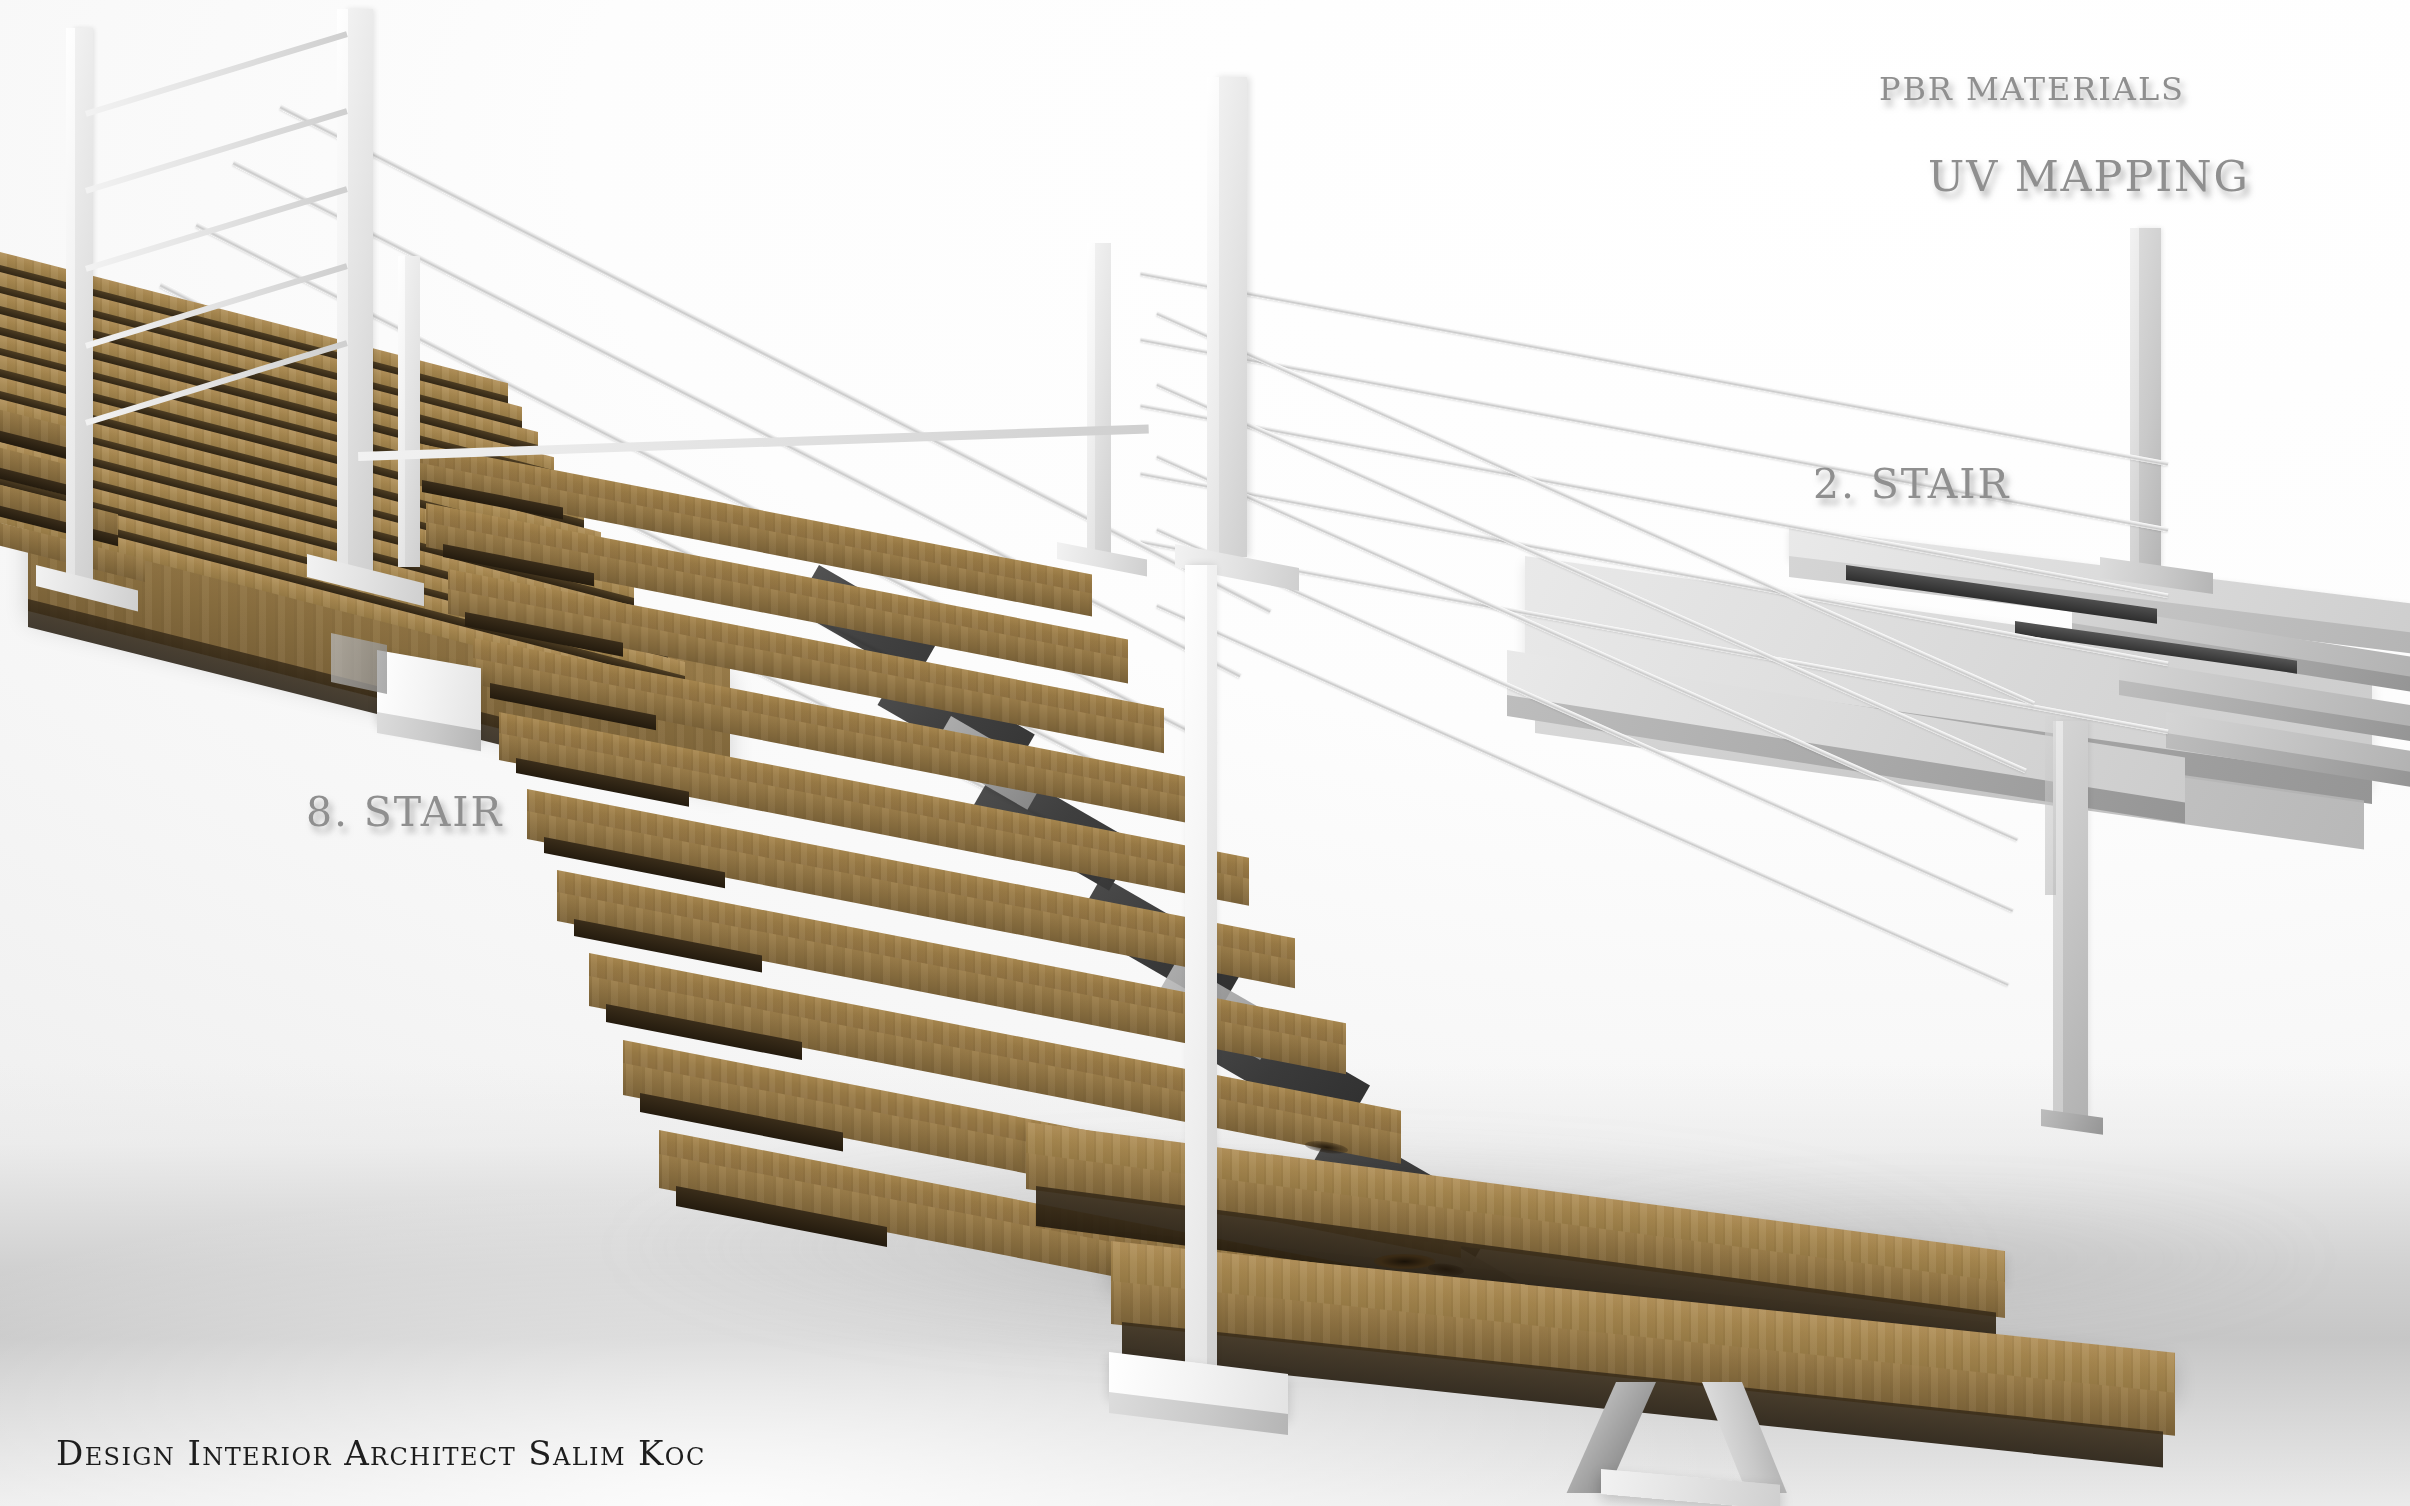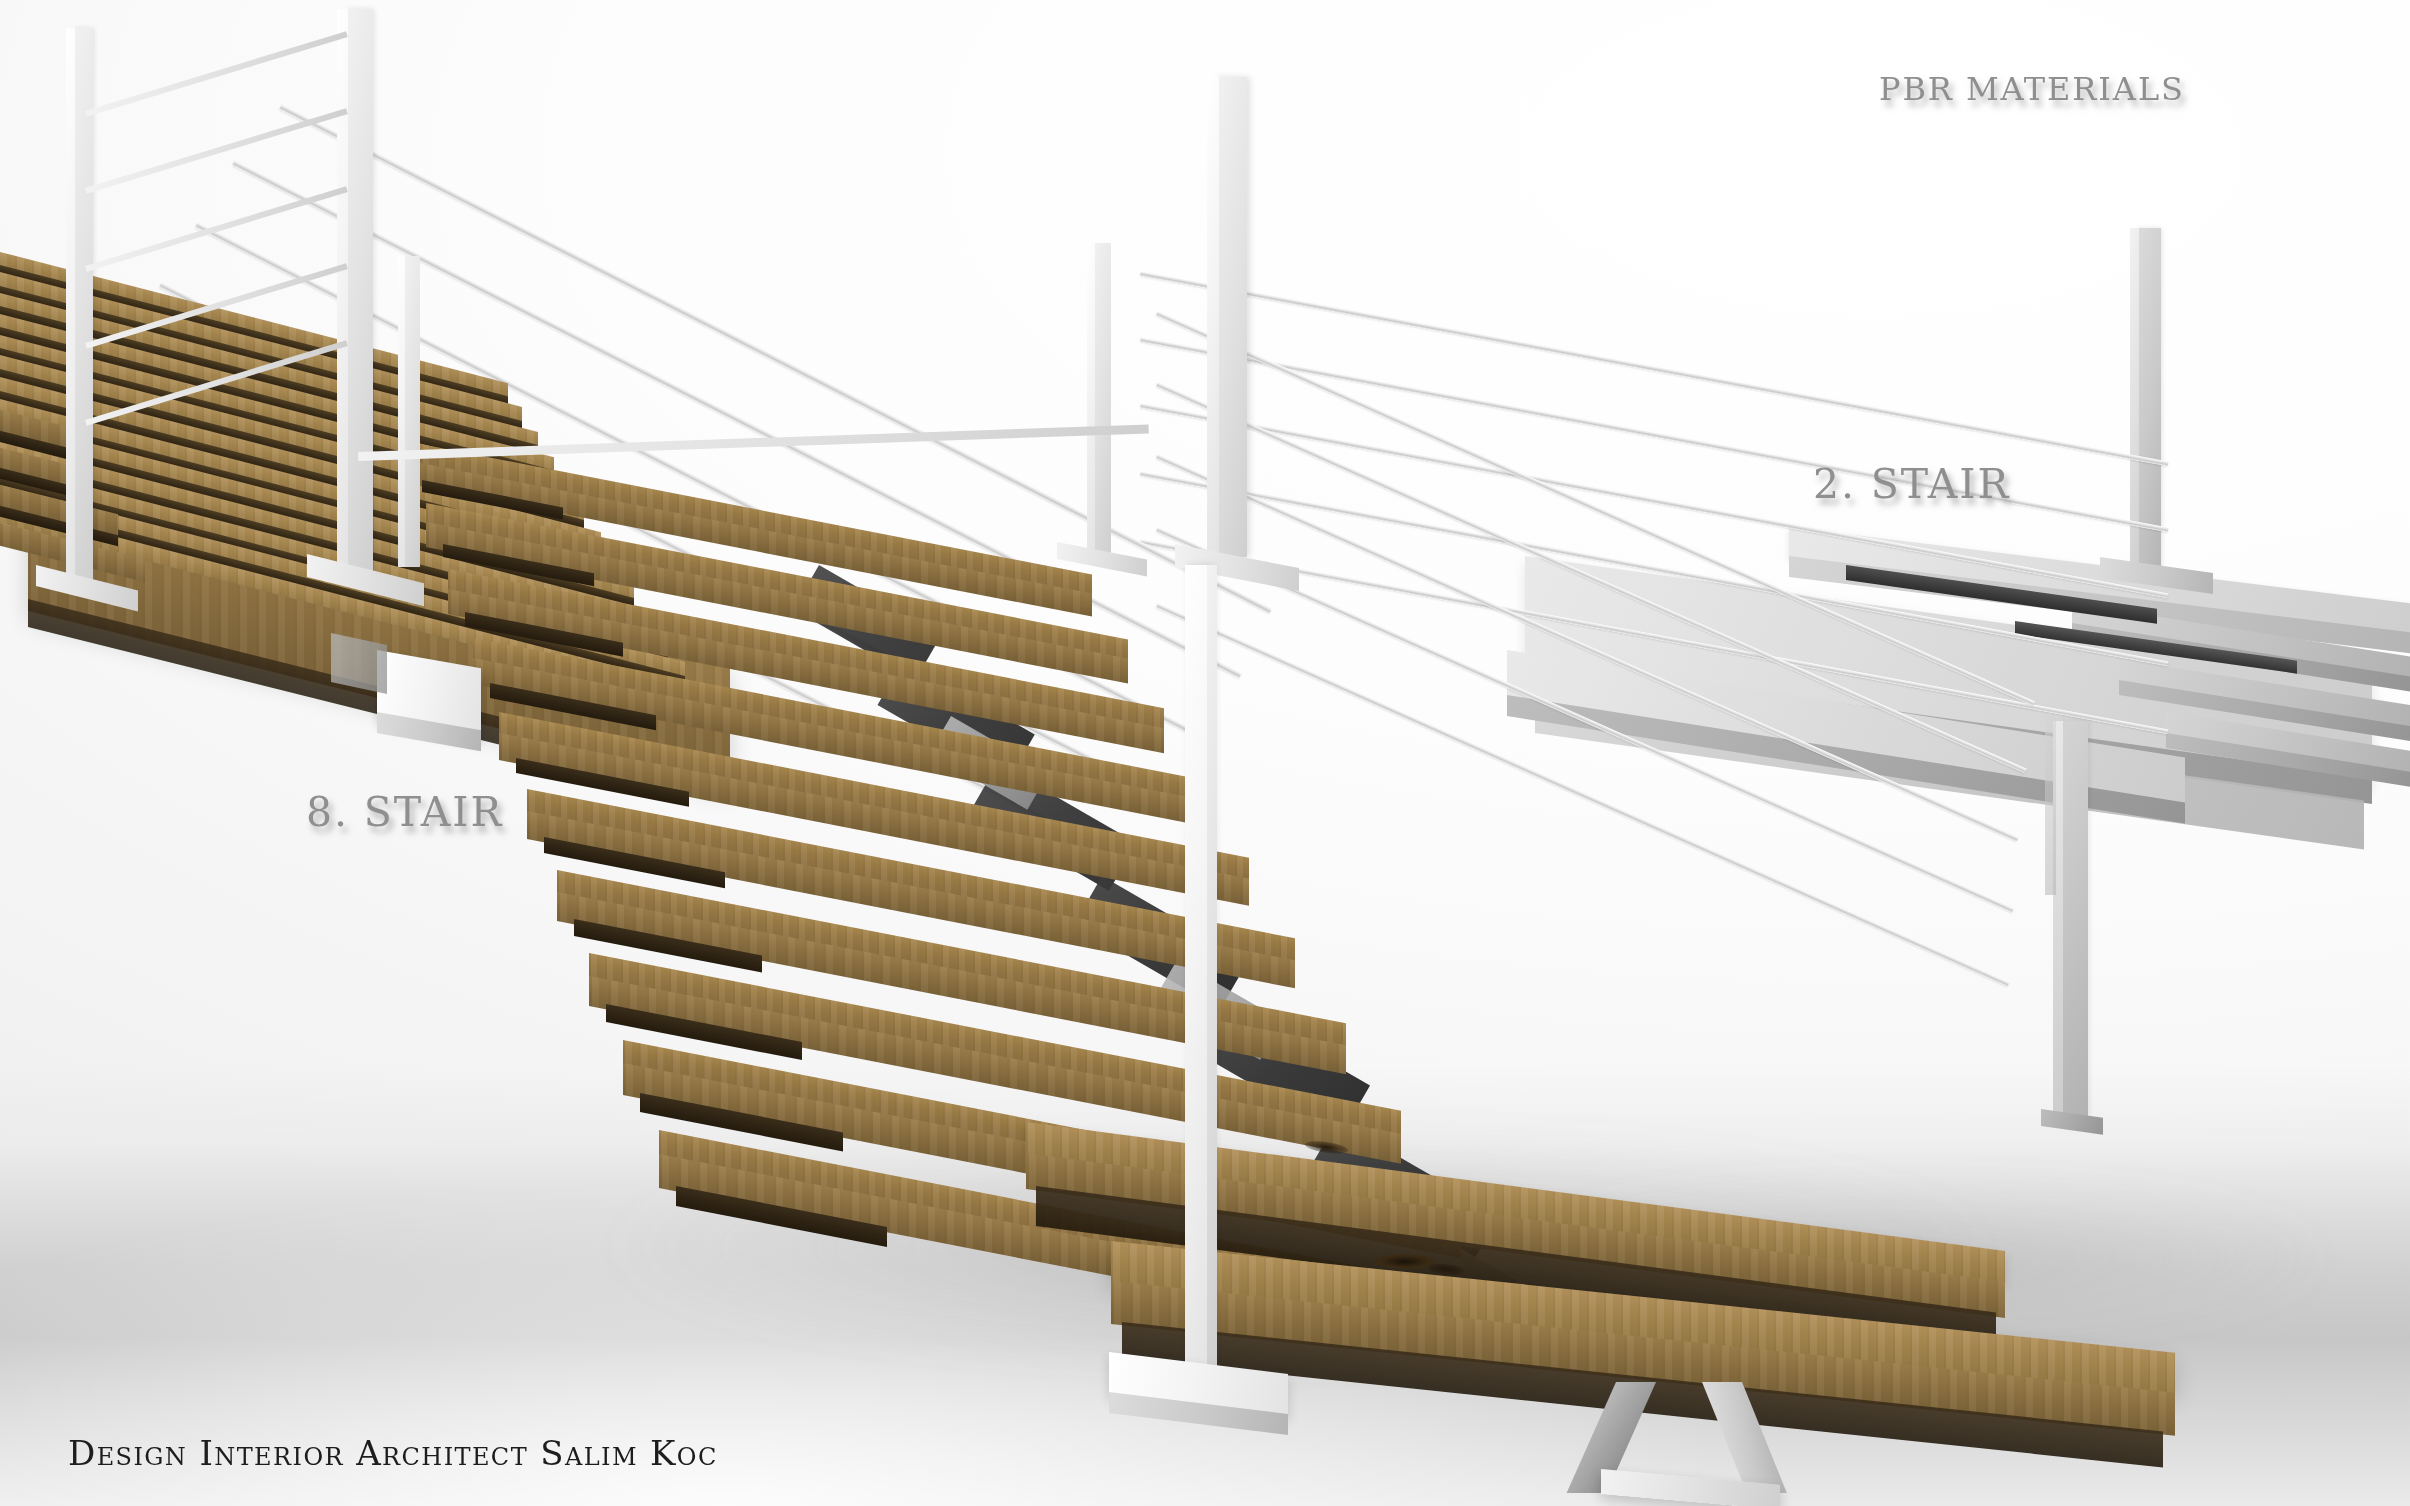--- a/index.html
+++ b/index.html
@@ -99,21 +99,21 @@
     text-shadow: 3.8px 5.6px 6.6px rgba(120,120,120,0.55);
     user-select:none;
   }
   #lbl-pbr      { left:1879px; top:70px;  font-size:32px; }
   #lbl-uv       { left:1928px; top:151px; font-size:43px; }
   #lbl-stair2   { left:1813px; top:460px; font-size:41px; }
   #lbl-stair1   { left:306px;  top:788px; font-size:41px; }
 
   #credit {
     position:absolute;
-    left:68px; top:1433px;
+    left:56px; top:1433px;
     color:#1d1d1d;
     font-family:"DejaVu Serif", serif;
     font-variant:small-caps;
     font-size:34px;
     letter-spacing:1.4px;
     white-space:nowrap;
     user-select:none;
   }
 </style>
 </head>
@@ -342,19 +342,20 @@
     <div class="part metal-white" style="left:398px; top:256px; width:6.6px; height:311px;"></div>
 
     <div class="part metal-lt" style="left:1092px; top:243px; width:19px; height:311px;"></div>
     <div class="part metal-white" style="left:1087px; top:243px; width:7.5px; height:311px;"></div>
     <div class="part metal-lt" style="left:1057px; top:542px; width:90px; height:17px; transform:skewY(11deg);"></div>
 
     <div class="part metal-lt" style="left:358px; top:452px; width:791px; height:8.5px; transform:rotate(-2deg);"></div>
   </div>
 
   <div class="label" id="lbl-pbr">PBR MATERIALS</div>
+  <div class="label" id="lbl-uv">UV MAPPING</div>
   <div class="label" id="lbl-stair2">2. STAIR</div>
   <div class="label" id="lbl-stair1">8. STAIR</div>
 
   <div id="credit">Design Interior Architect Salim Koc</div>
 
 </div>
 
 
 </body></html>

